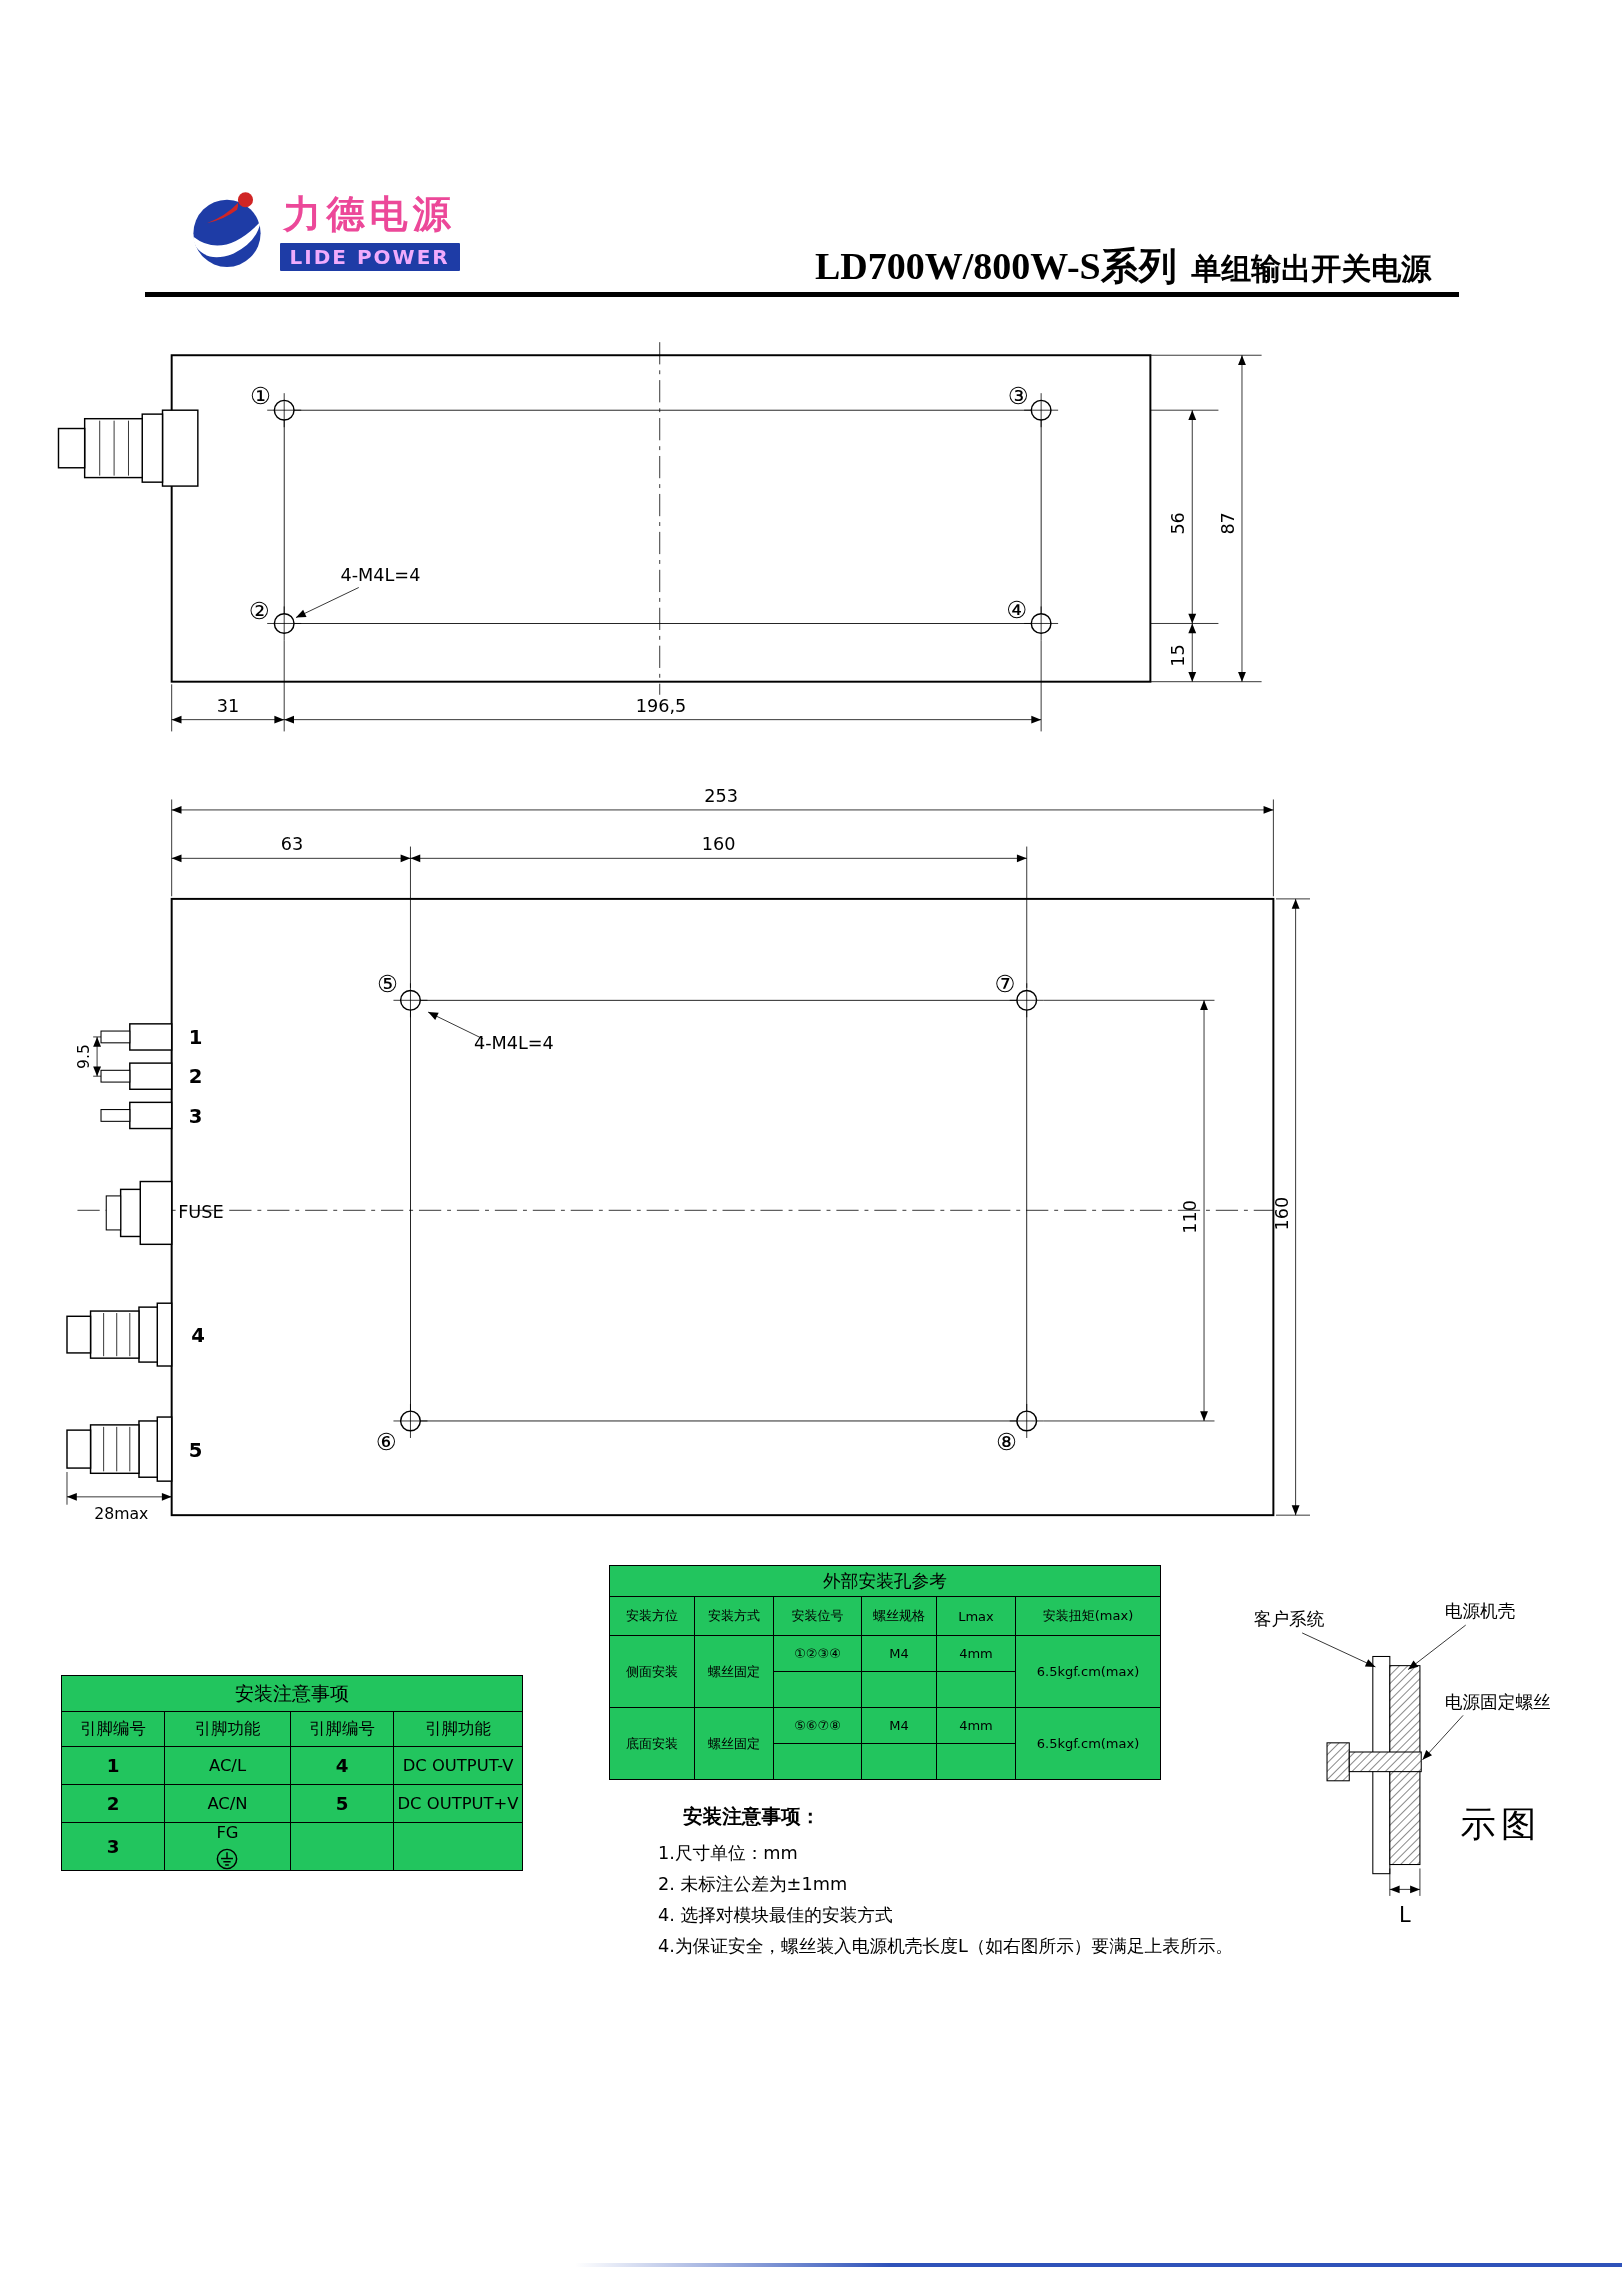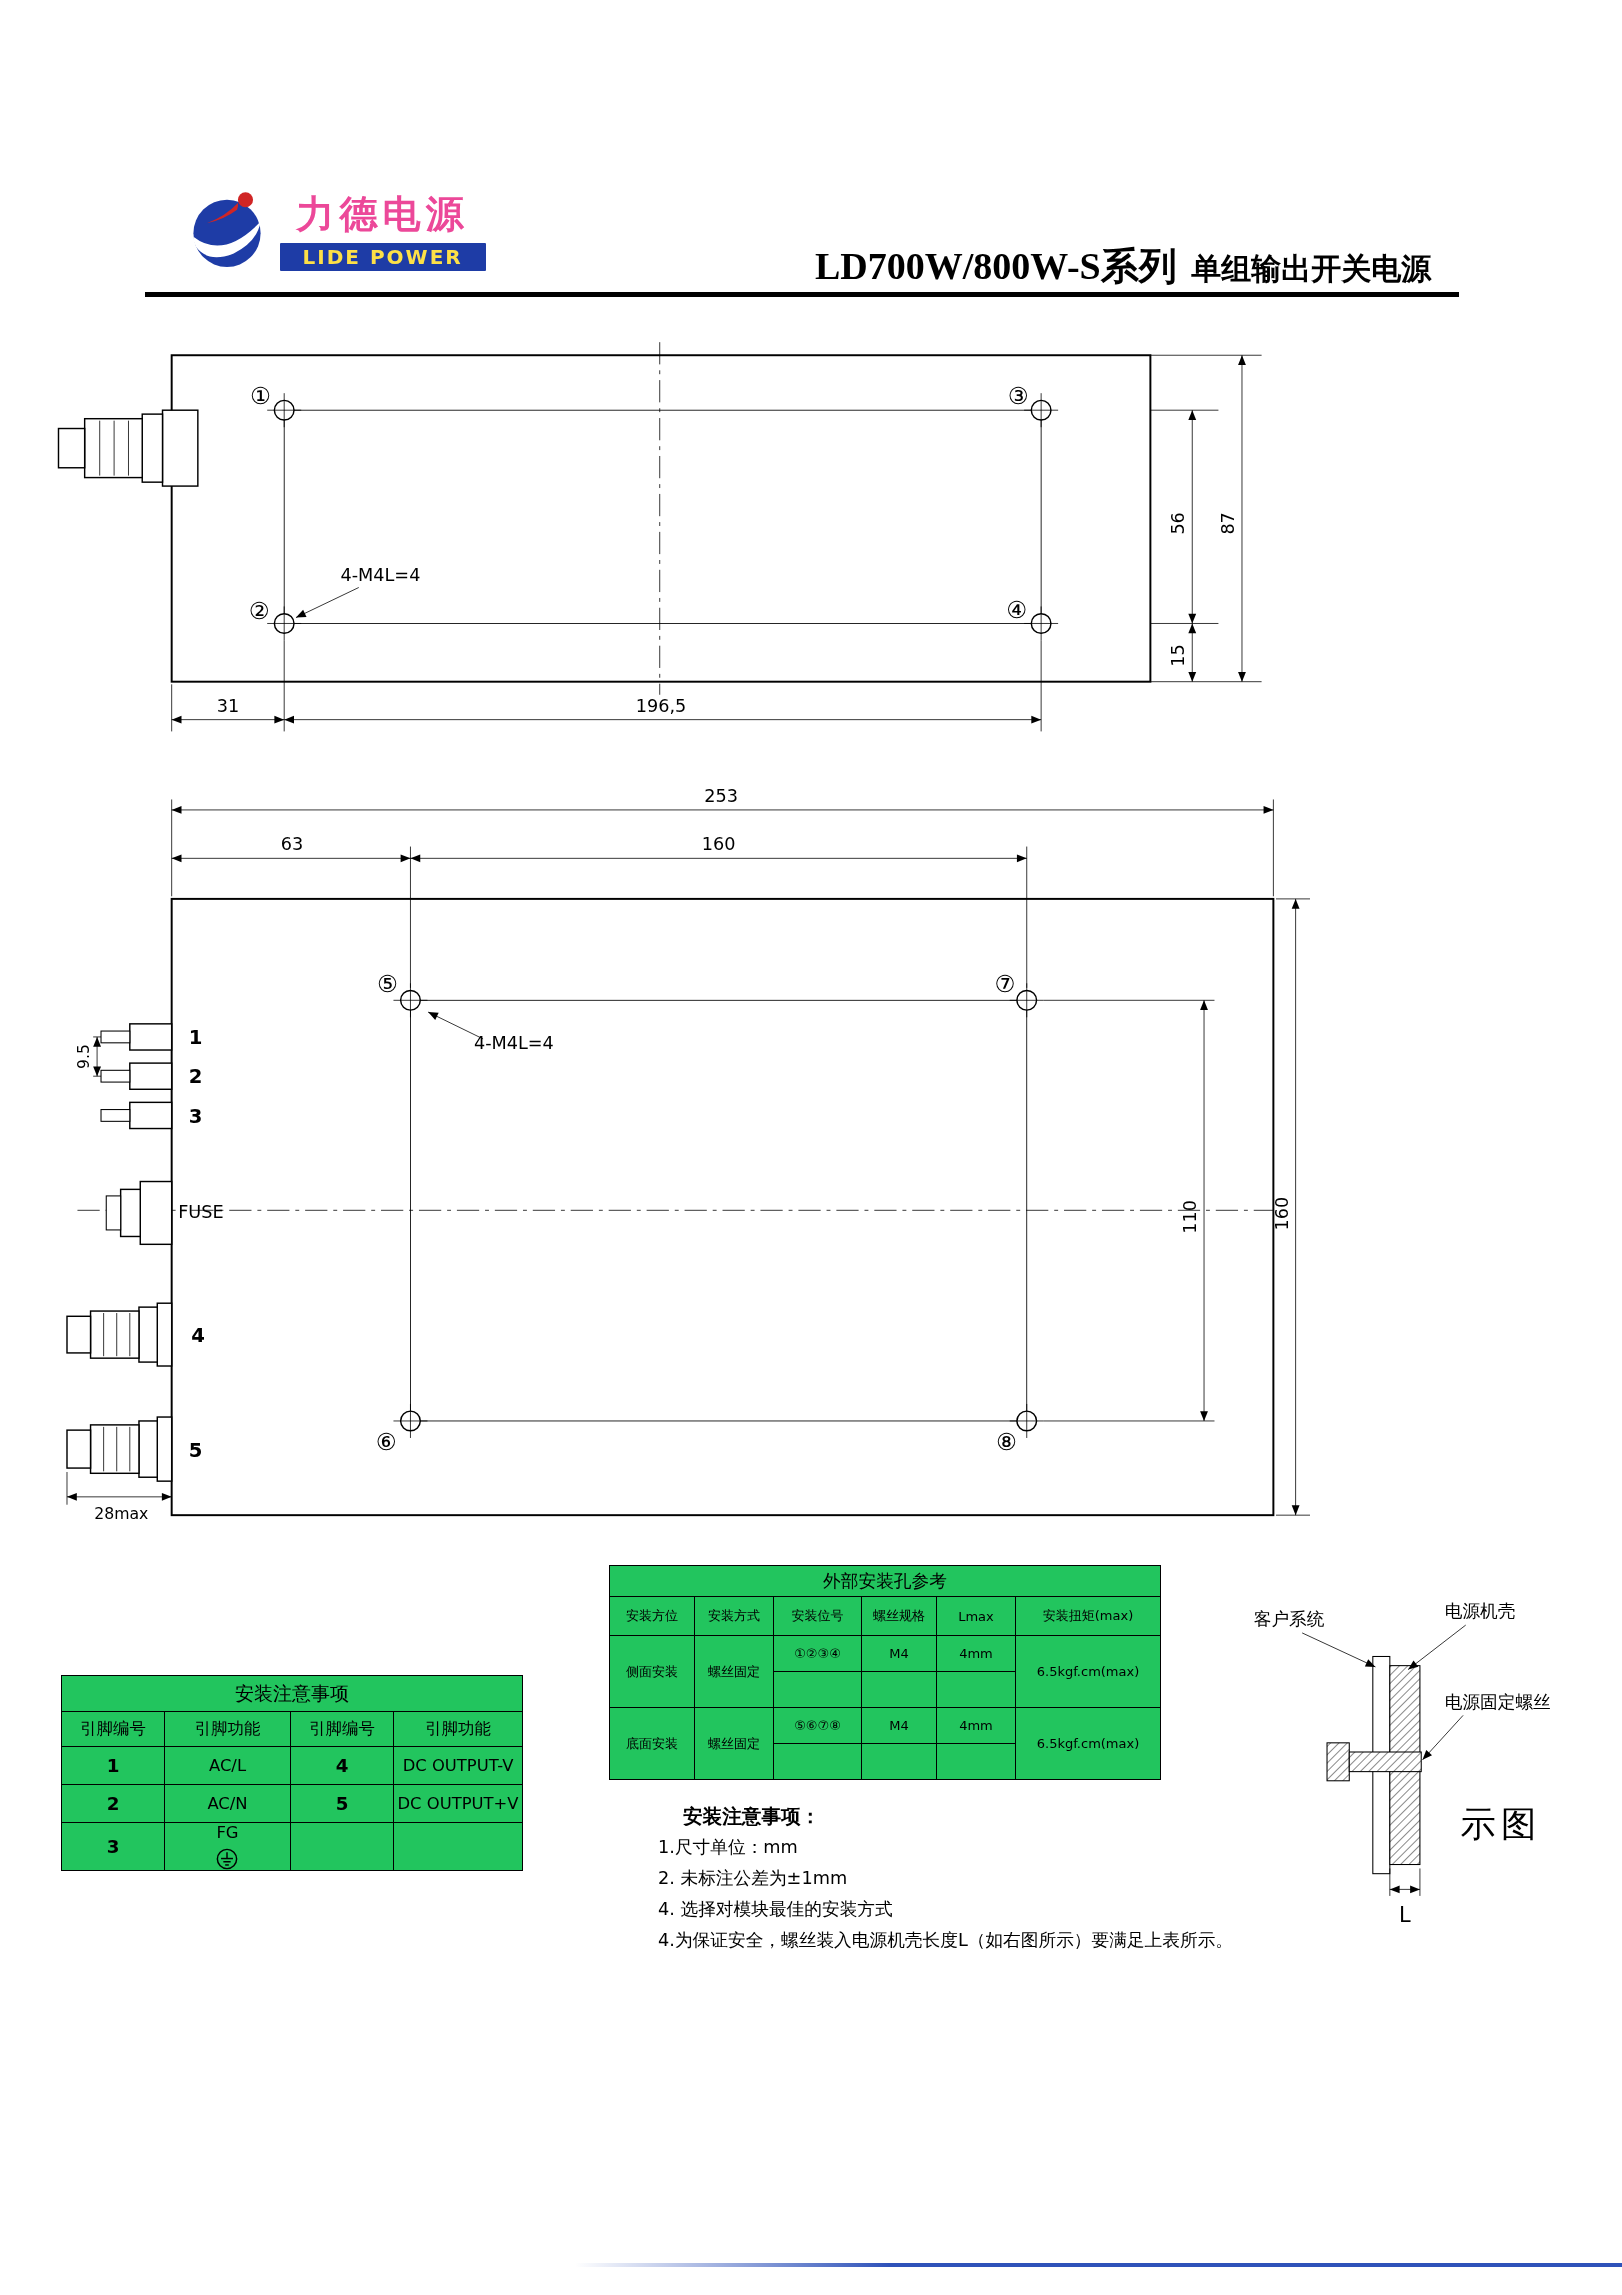--- a/index.html
+++ b/index.html
@@ -3,21 +3,21 @@
 <meta charset="utf-8">
 <style>
   html,body{margin:0;padding:0;background:#fff;}
   .page{position:relative;width:1623px;height:2295px;background:#fff;overflow:hidden;
         font-family:"DejaVu Sans","Liberation Sans",sans-serif;color:#000;}
 
   
   .logo{position:absolute;left:185px;top:188px;display:flex;align-items:center;gap:10.5px;}
   .logo-text{display:flex;flex-direction:column;align-items:center;gap:3.3px;}
   .brand-cn{font-size:38px;font-weight:bold;color:#ec4899;letter-spacing:5.2px;white-space:nowrap;}
-  .brand-en{font-size:20px;font-weight:bold;color:#fde047;background:#1e3ca6;padding:2px 23px;
+  .brand-en{font-size:20px;font-weight:bold;color:#f0abfc;background:#1e3ca6;padding:2px 10px;
             letter-spacing:2px;border-radius:1px;white-space:nowrap;}
   .title{position:absolute;left:815px;top:241px;display:flex;align-items:baseline;gap:14.4px;white-space:nowrap;}
   .title-model{font-family:"Liberation Serif","DejaVu Serif",serif;font-size:38px;font-weight:600;}
   .title-desc{font-size:30px;font-weight:bold;}
   .header-rule{position:absolute;left:145px;top:292px;width:1314px;height:4.6px;background:#000;}
 
   
   .drawing{position:absolute;left:0;top:0;}
   svg text{fill:#000;font-family:"DejaVu Sans","Liberation Sans",sans-serif;}
   .dimtxt{font-size:27px;}
@@ -44,21 +44,21 @@
   .pin{left:61px;top:1675px;width:461px;}
   .pin td{height:37px;font-size:16.4px;}
   .pin .ttl{font-size:19px;height:35px;}
   .pin .hdr{height:34px;}
   .pin .num{font-size:18.3px;font-weight:bold;}
   .pin .note-cell{text-align:left;padding-left:9.2px;font-size:15.7px;}
   .fg-wrap{display:inline-flex;align-items:center;gap:5.9px;vertical-align:middle;flex-direction:column;}
 
   
   .notes{position:absolute;left:658px;top:1803px;width:602px;}
-  .notes-title{font-size:19.6px;font-weight:bold;padding-left:25px;margin-bottom:2px;}
+  .notes-title{font-size:19.6px;font-weight:bold;padding-left:25px;margin-bottom:8px;}
   .note-item{font-size:17.7px;line-height:1.75;}
 
   .accent{position:absolute;left:575px;top:2263px;width:1047px;height:3.9px;
           background:linear-gradient(90deg,rgba(46,82,186,0),#2e52ba 30%,#2e52ba);}
 </style>
 </head>
 <body>
 
 <div class="page">
 

